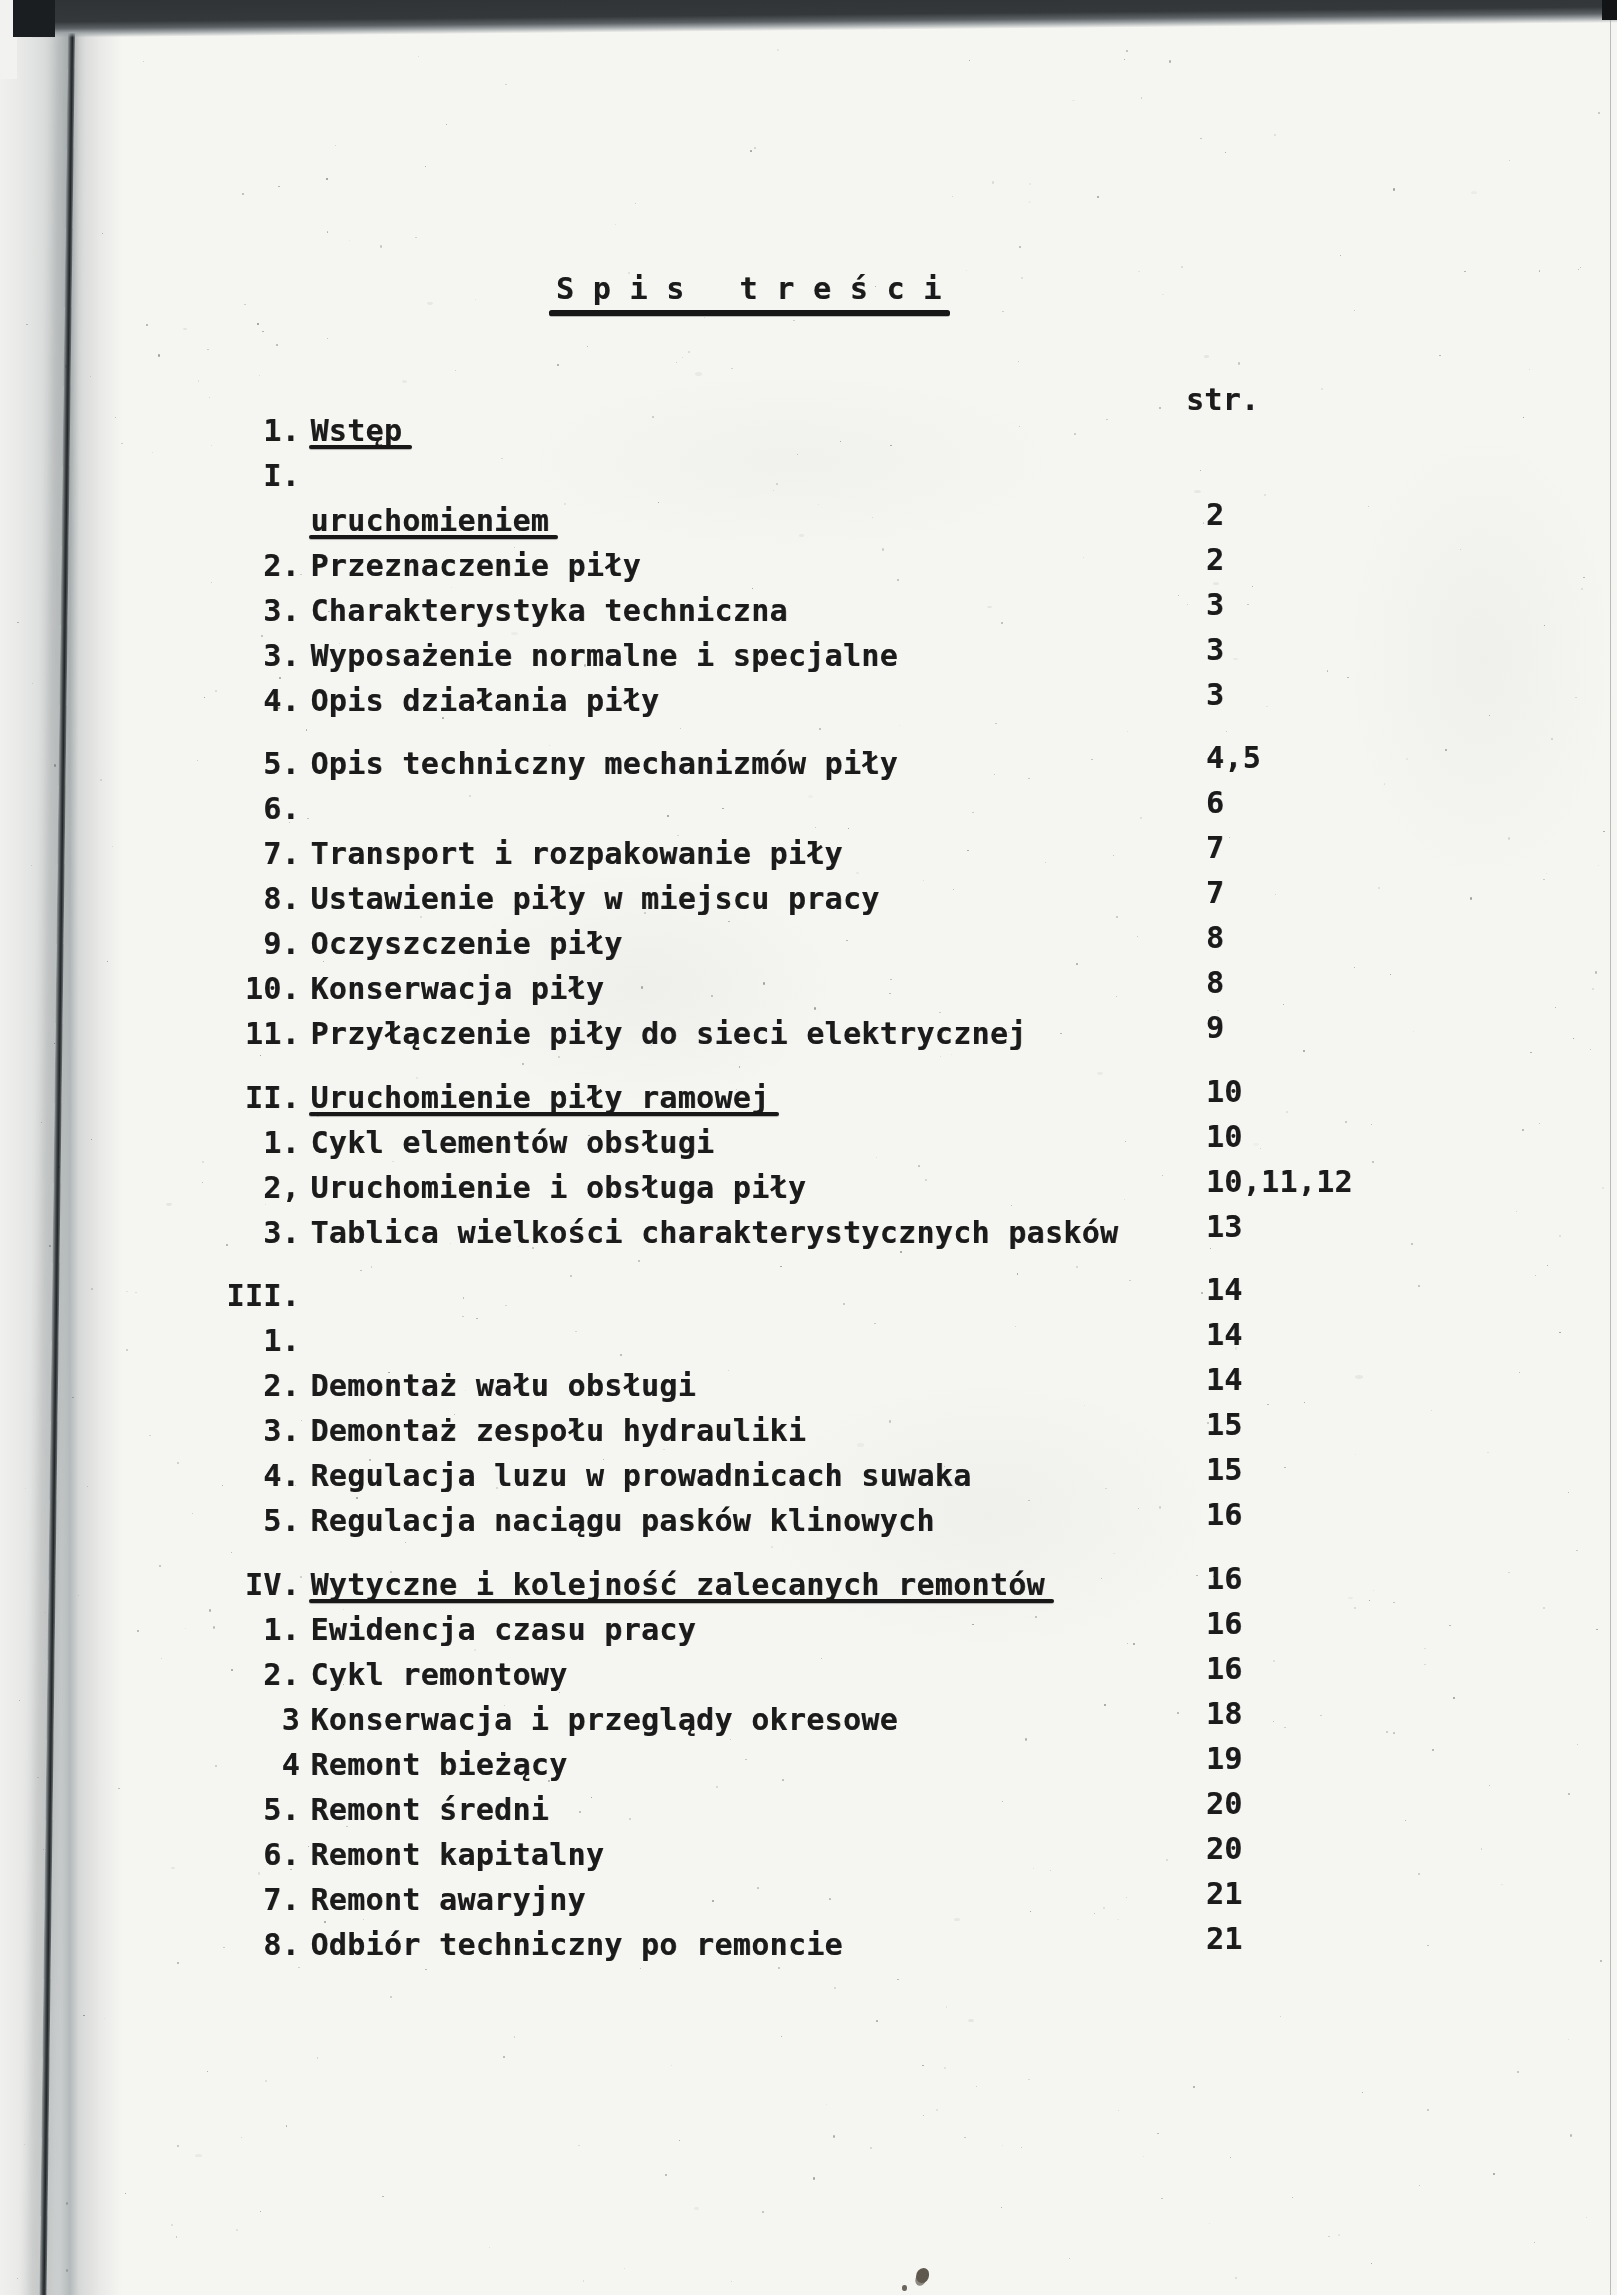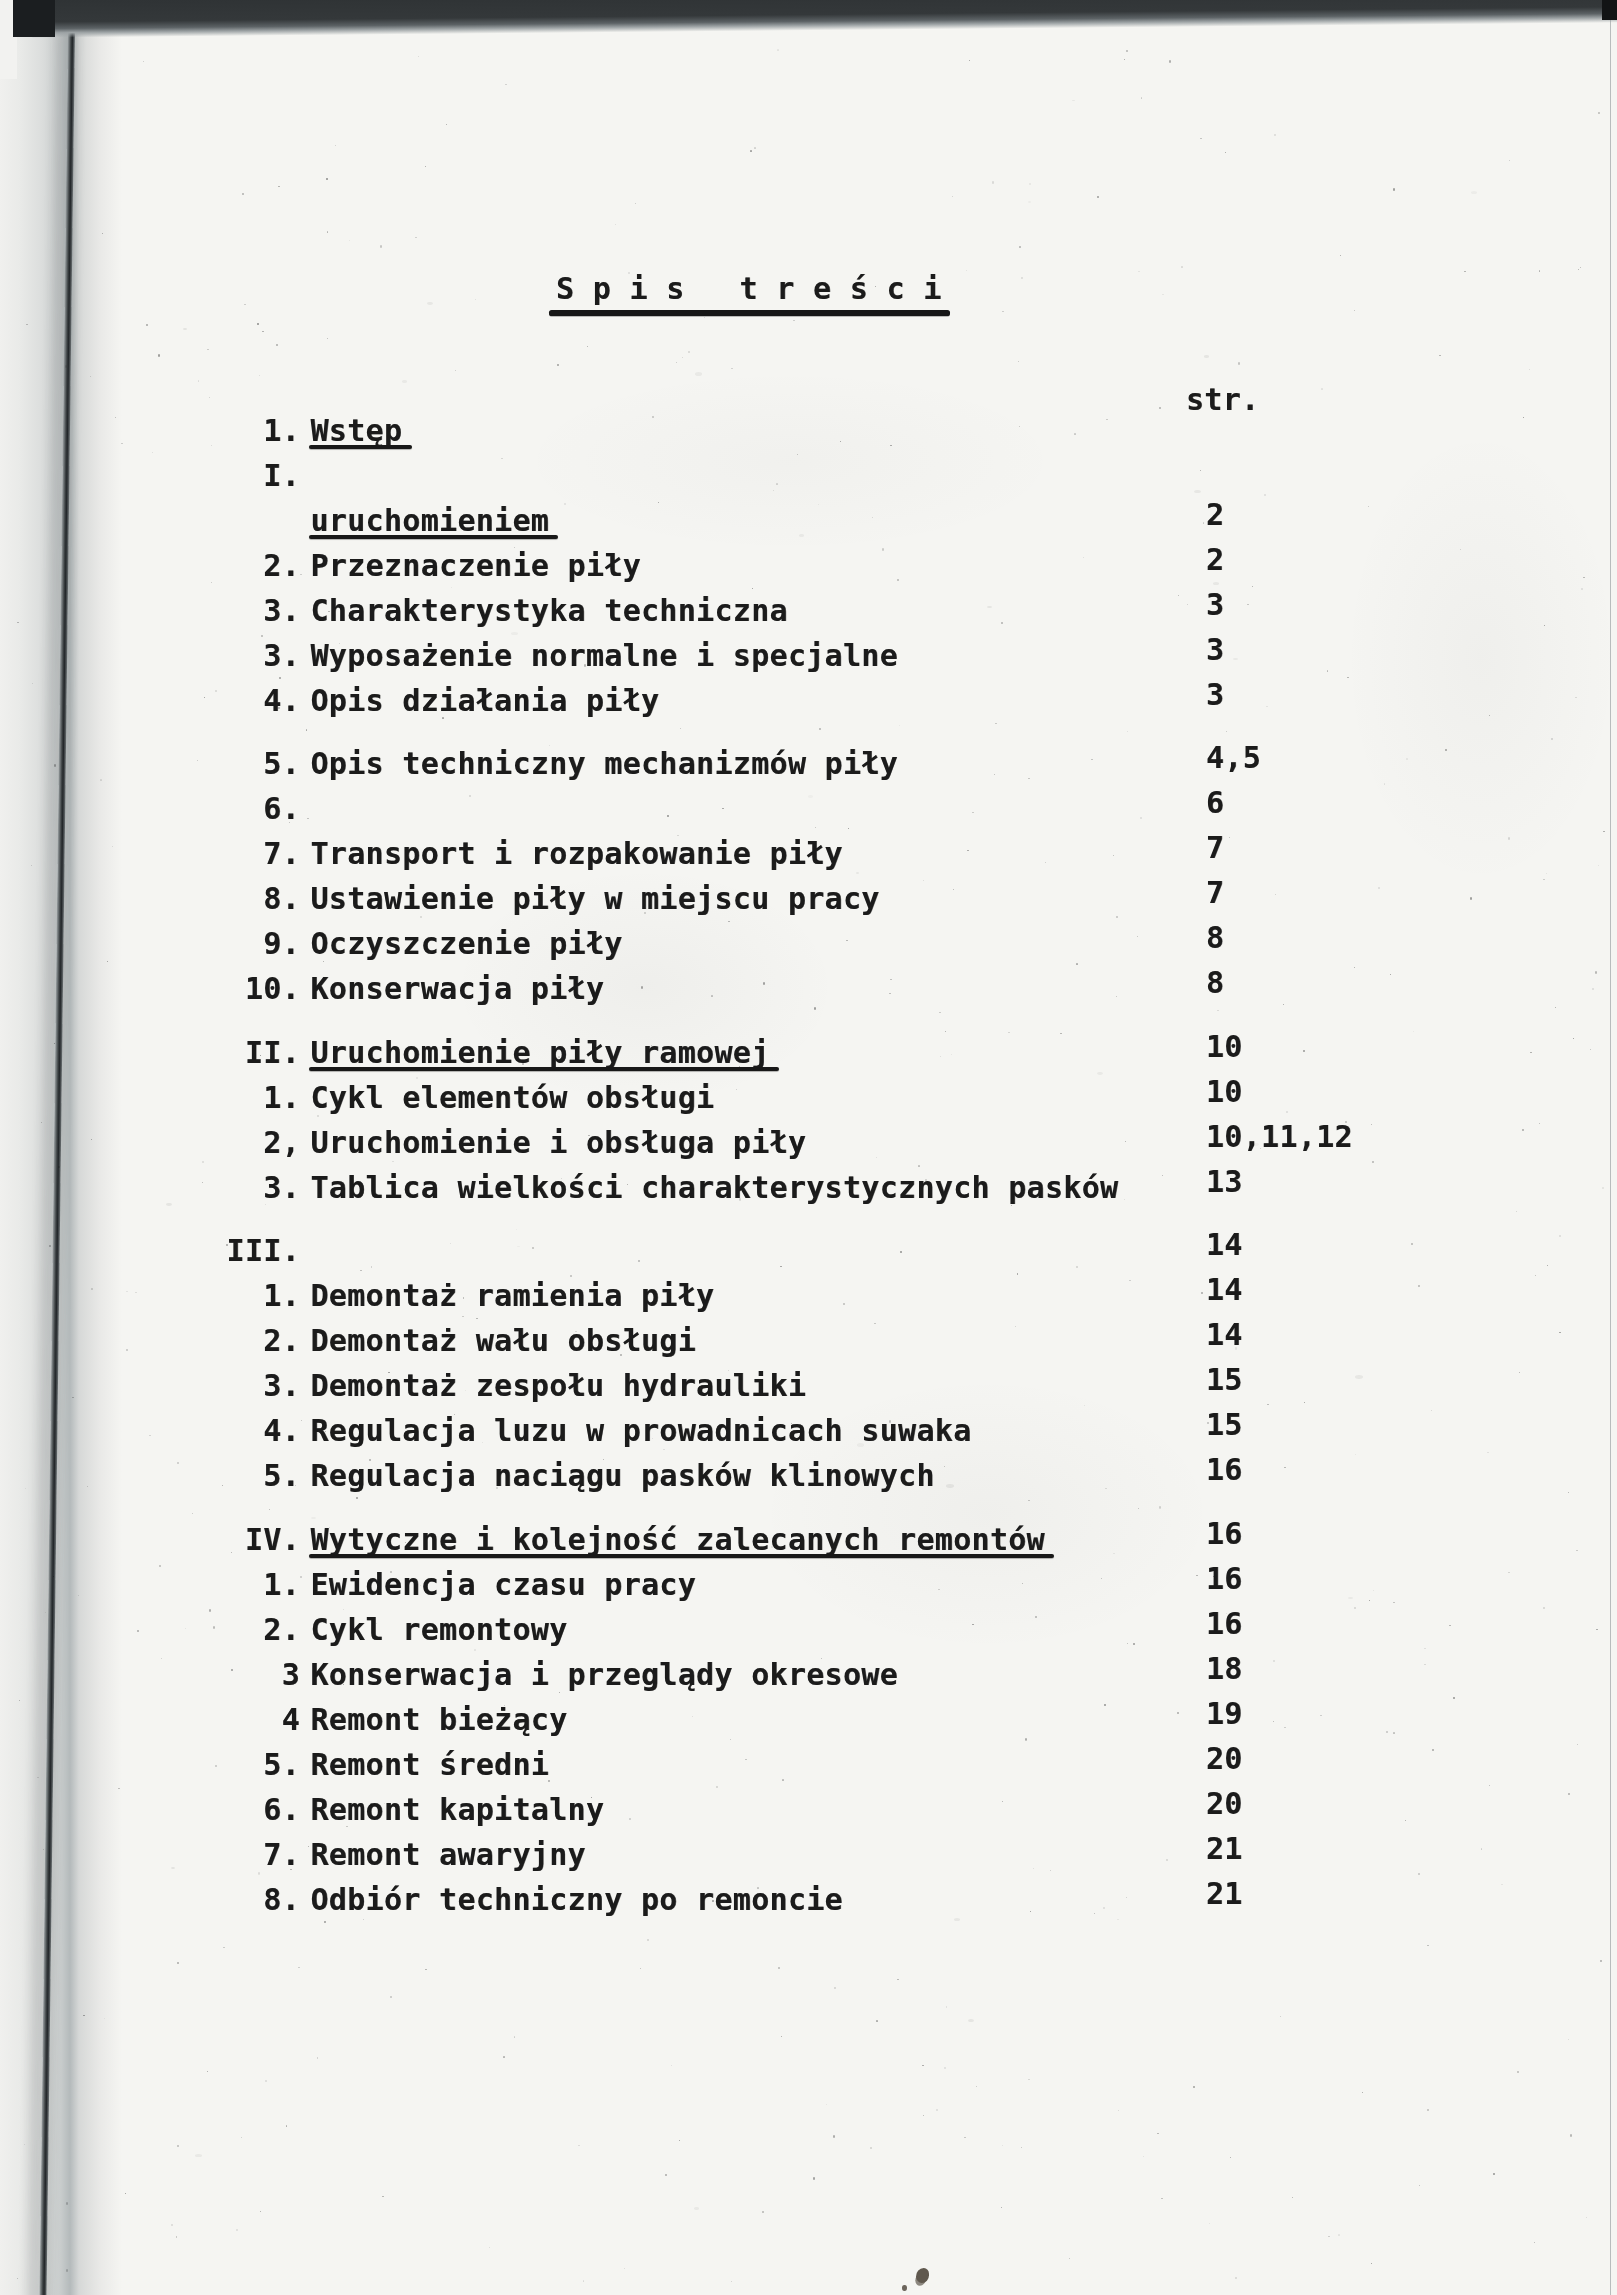--- a/index.html
+++ b/index.html
@@ -133,30 +133,31 @@
           <div class="row tw"><span class="num">3.</span><span class="txt"><span>Wyposażenie normalne i specjalne</span></span><span class="page-num">3</span></div>
           <div class="row tw"><span class="num">4.</span><span class="txt"><span>Opis działania piły</span></span><span class="page-num">3</span></div>
         </div>
         <div class="group">
           <div class="row tw"><span class="num">5.</span><span class="txt"><span>Opis techniczny mechanizmów piły</span></span><span class="page-num">4,5</span></div>
           <div class="row tw"><span class="num">6.</span><span class="page-num">6</span></div>
           <div class="row tw"><span class="num">7.</span><span class="txt"><span>Transport i rozpakowanie piły</span></span><span class="page-num">7</span></div>
           <div class="row tw"><span class="num">8.</span><span class="txt"><span>Ustawienie piły w miejscu pracy</span></span><span class="page-num">7</span></div>
           <div class="row tw"><span class="num">9.</span><span class="txt"><span>Oczyszczenie piły</span></span><span class="page-num">8</span></div>
           <div class="row tw"><span class="num">10.</span><span class="txt"><span>Konserwacja piły</span></span><span class="page-num">8</span></div>
+          <div class="row tw"><span class="num">11.</span><span class="txt"><span>Przyłączenie piły do sieci elektrycznej</span></span><span class="page-num">9</span></div>
         </div>
         <div class="group">
           <div class="row tw"><span class="num">II.</span><span class="txt"><span class="u">Uruchomienie piły ramowej</span></span><span class="page-num">10</span></div>
           <div class="row tw"><span class="num">1.</span><span class="txt"><span>Cykl elementów obsługi</span></span><span class="page-num">10</span></div>
           <div class="row tw"><span class="num">2,</span><span class="txt"><span>Uruchomienie i obsługa piły</span></span><span class="page-num">10,11,12</span></div>
           <div class="row tw"><span class="num">3.</span><span class="txt"><span>Tablica wielkości charakterystycznych pasków</span></span><span class="page-num">13</span></div>
         </div>
         <div class="group">
           <div class="row tw"><span class="num">III.</span><span class="page-num">14</span></div>
-          <div class="row tw"><span class="num">1.</span><span class="txt"><span>Demontaż ramienia piły</span></span><span class="page-num">14</span></div>
+          <div class="row tw"><span class="num">1.</span><span class="page-num">14</span></div>
           <div class="row tw"><span class="num">2.</span><span class="txt"><span>Demontaż wału obsługi</span></span><span class="page-num">14</span></div>
           <div class="row tw"><span class="num">3.</span><span class="txt"><span>Demontaż zespołu hydrauliki</span></span><span class="page-num">15</span></div>
           <div class="row tw"><span class="num">4.</span><span class="txt"><span>Regulacja luzu w prowadnicach suwaka</span></span><span class="page-num">15</span></div>
           <div class="row tw"><span class="num">5.</span><span class="txt"><span>Regulacja naciągu pasków klinowych</span></span><span class="page-num">16</span></div>
         </div>
         <div class="group">
           <div class="row tw"><span class="num">IV.</span><span class="txt"><span class="u">Wytyczne i kolejność zalecanych remontów</span></span><span class="page-num">16</span></div>
           <div class="row tw"><span class="num">1.</span><span class="txt"><span>Ewidencja czasu pracy</span></span><span class="page-num">16</span></div>
           <div class="row tw"><span class="num">2.</span><span class="txt"><span>Cykl remontowy</span></span><span class="page-num">16</span></div>
           <div class="row tw"><span class="num">3</span><span class="txt"><span>Konserwacja i przeglądy okresowe</span></span><span class="page-num">18</span></div>

